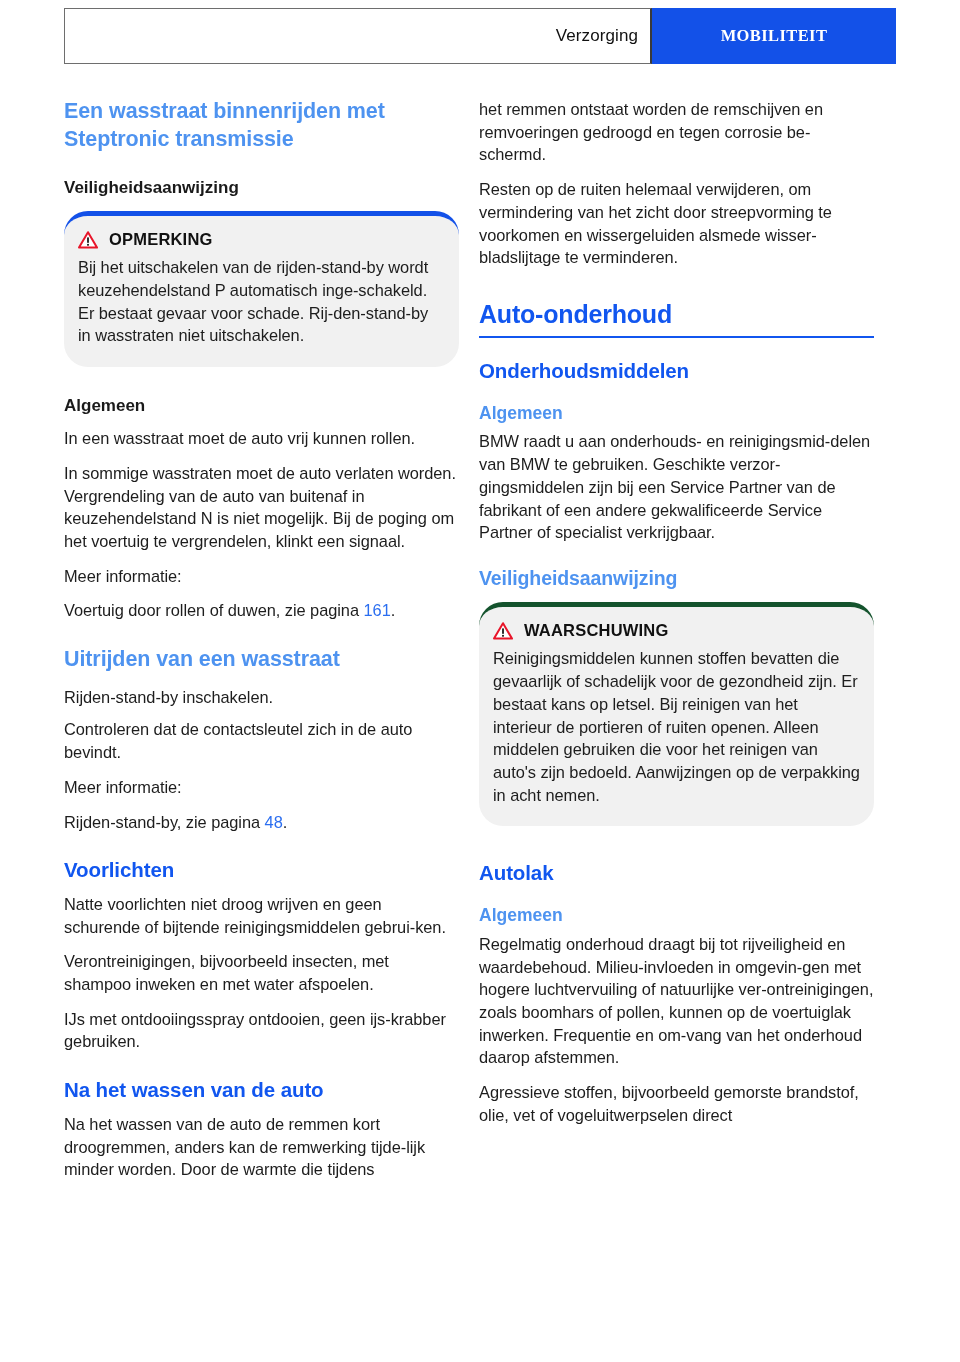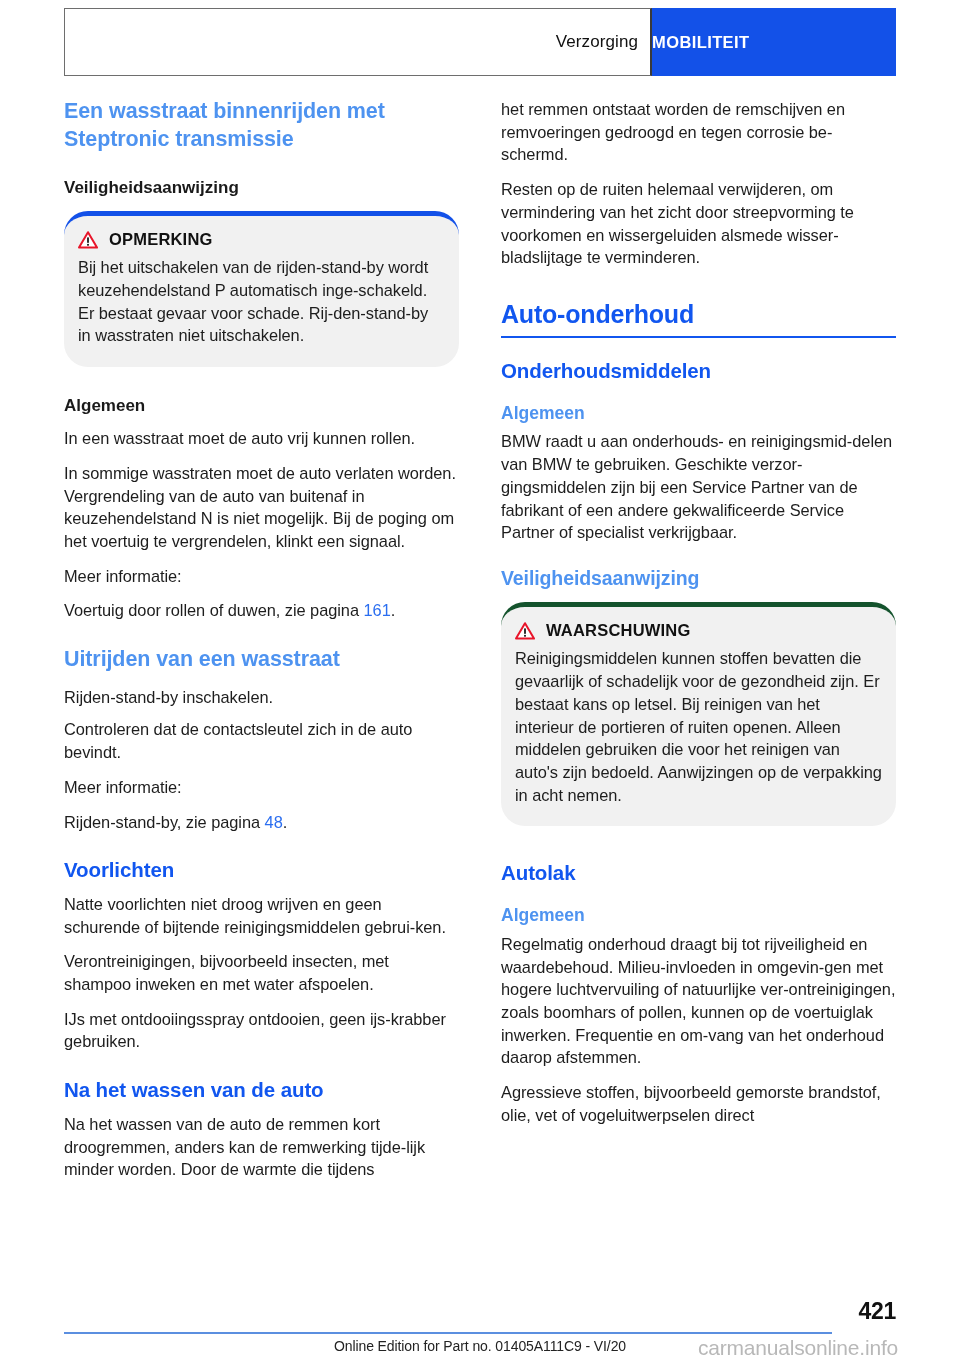--- a/index.html
+++ b/index.html
@@ -18,21 +18,21 @@
     height: 1362px;
     background: #fff;
   }
 
   
   .header {
     position: absolute;
     left: 64px;
     top: 8px;
     width: 832px;
-    height: 68px;
+    height: 56px;
     display: flex;
     align-items: stretch;
   }
   .header-left {
     flex: 0 0 588px;
     border: 1px solid #6e6e6e;
     border-right: 2px solid #3a3a3a;
     background: #fff;
     display: flex;
     align-items: center;
@@ -42,36 +42,38 @@
   .header-left-label {
     font-size: 17px;
     color: #111;
     letter-spacing: 0.1px;
   }
   .header-right {
     flex: 1 1 auto;
     background: #1351e8;
     display: flex;
     align-items: center;
+    justify-content: center;
+    font-family: Liberation Serif, serif;
   }
   .header-right-label {
     font-size: 16.5px;
     font-weight: bold;
     color: #ffffff;
     letter-spacing: 0.4px;
   }
 
   
   .columns {
     position: absolute;
     left: 64px;
     top: 98px;
     width: 832px;
     display: flex;
-    gap: 42px;
+    gap: 20px;
   }
   .col { width: 395px; }
 
   
   .h1 {
     font-size: 21.5px;
     font-weight: bold;
     color: #4e93f0;
     line-height: 1.28;
     letter-spacing: -0.1px;
@@ -289,20 +291,14 @@
       </div>
 
       <div class="h2 mt-34">Autolak</div>
 
       <div class="h3-blue mt-18">Algemeen</div>
       <p class="body mt-6">Regelmatig onderhoud draagt bij tot rijveiligheid en waardebehoud. Milieu-invloeden in omgevin-gen met hogere luchtvervuiling of natuurlijke ver-ontreinigingen, zoals boomhars of pollen, kunnen op de voertuiglak inwerken. Frequentie en om-vang van het onderhoud daarop afstemmen.</p>
       <p class="body mt-12">Agressieve stoffen, bijvoorbeeld gemorste brandstof, olie, vet of vogeluitwerpselen direct</p>
     </div>
   </div>
 
-  <div class="footer">
-    <div class="footer-pagenum">421</div>
-    <div class="footer-rule"></div>
-    <div class="footer-edition">Online Edition for Part no. 01405A111C9 - VI/20</div>
-    <div class="footer-watermark">carmanualsonline.info</div>
-  </div>
 
 </div>
 
 </body></html>

